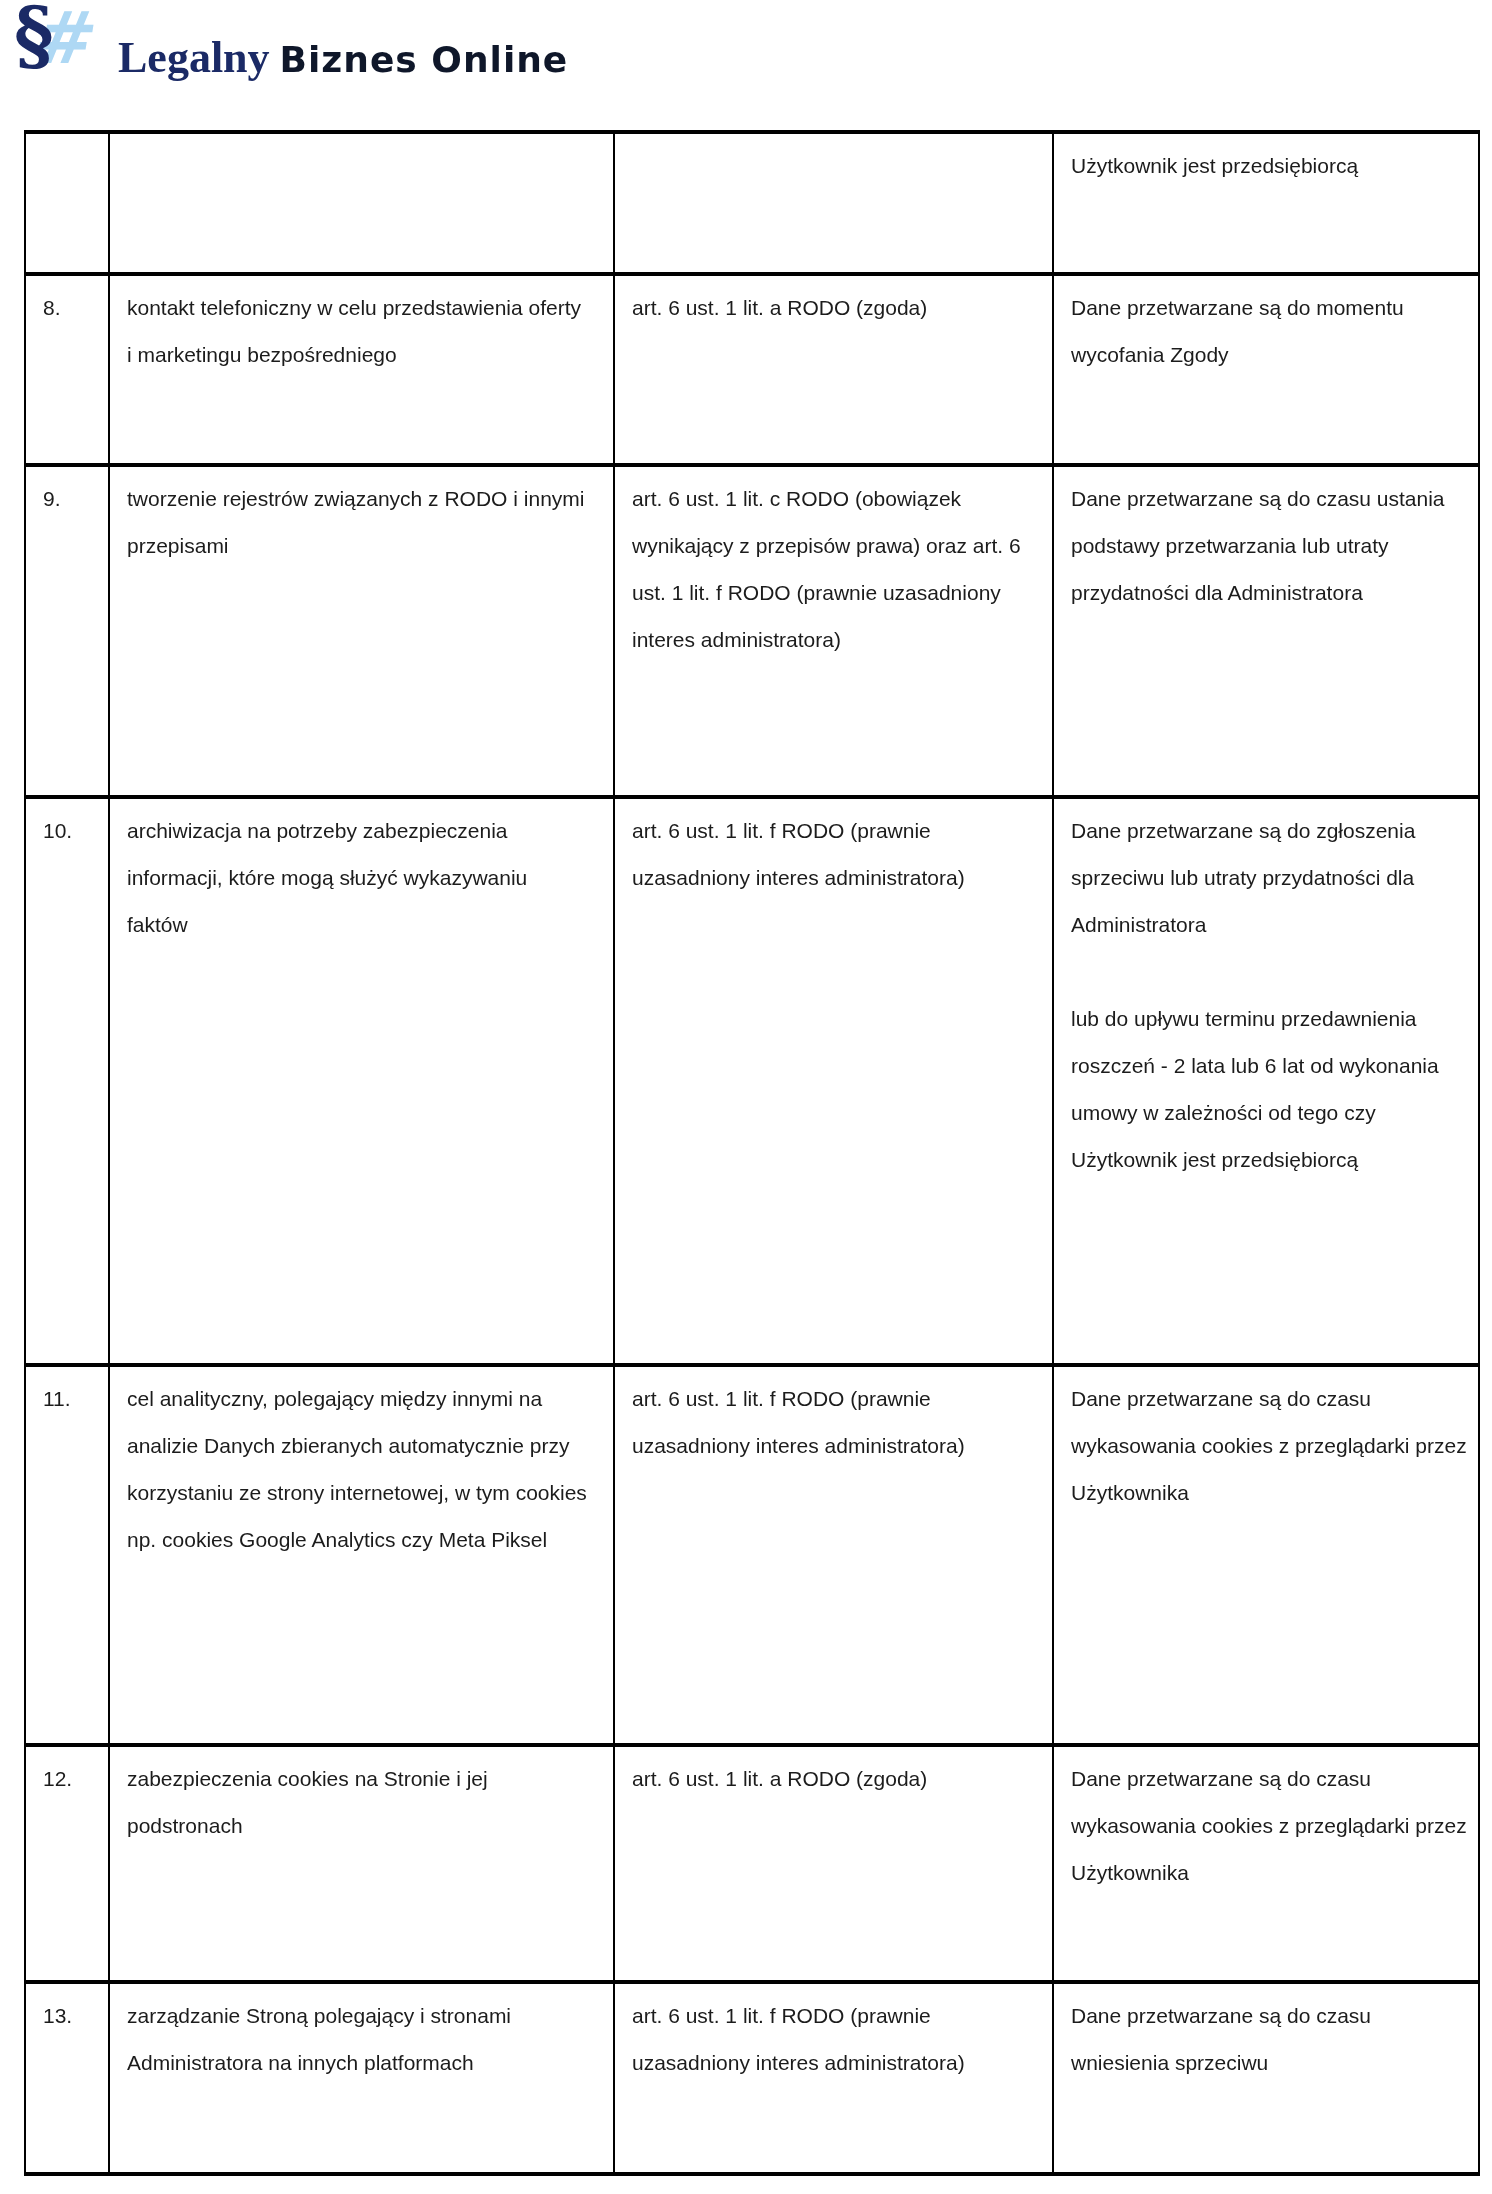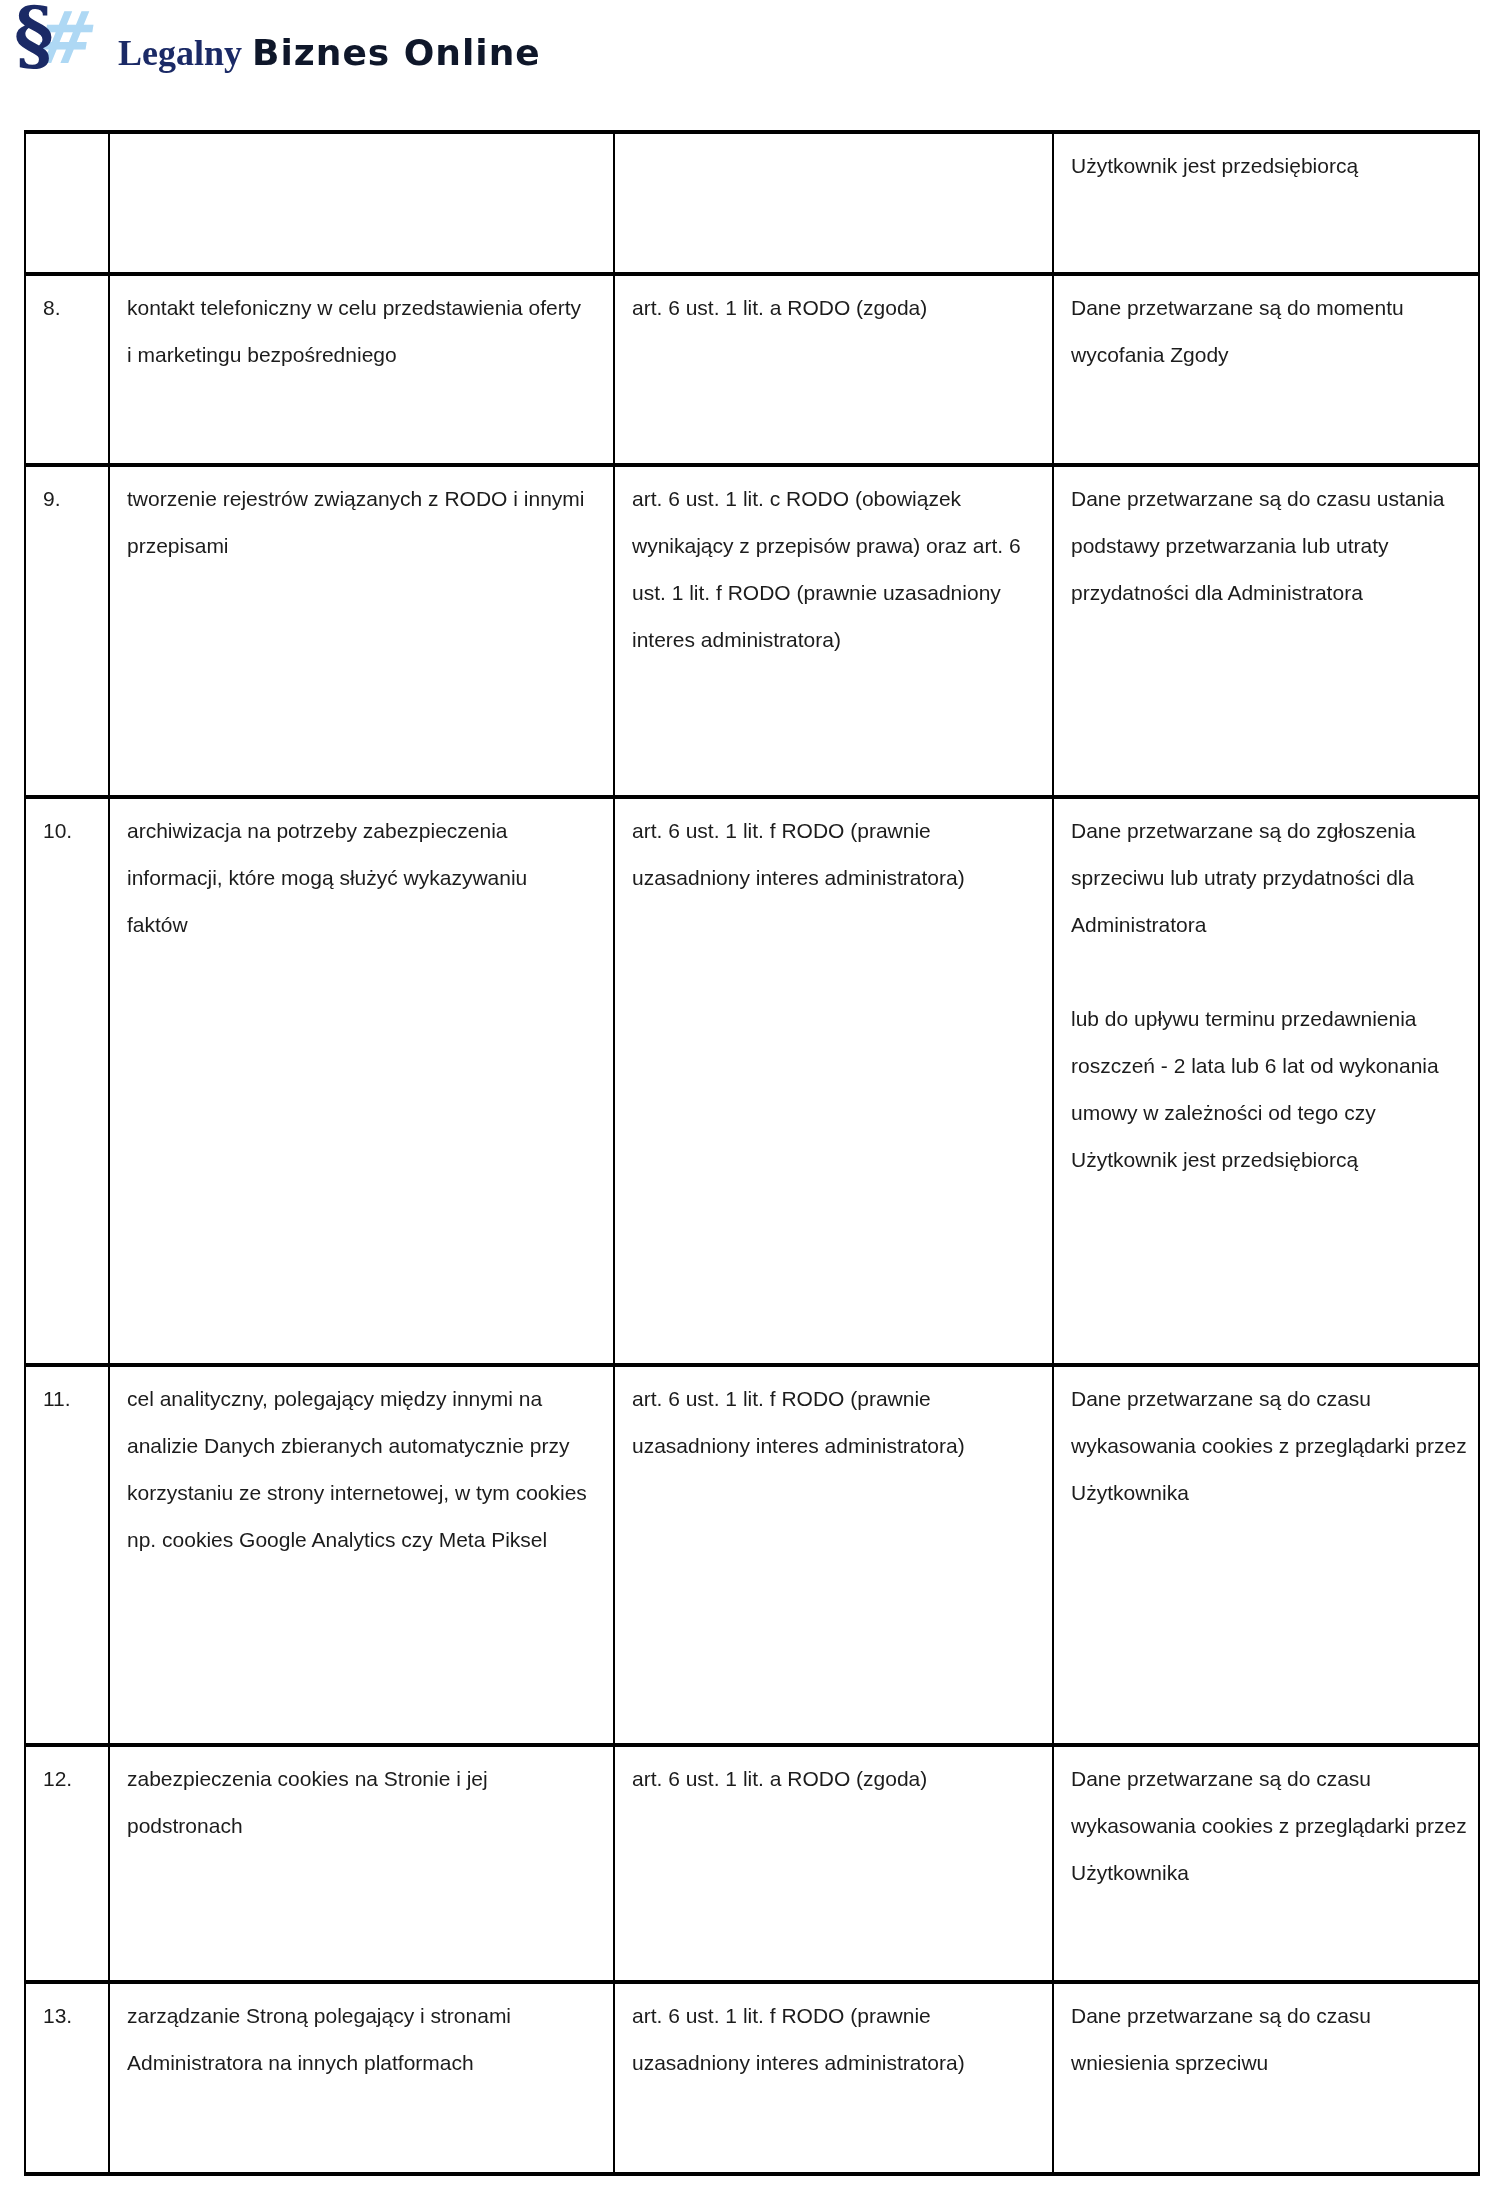--- a/index.html
+++ b/index.html
@@ -18,21 +18,21 @@
     font-family:"DejaVu Sans",sans-serif;font-weight:bold;font-size:72px;line-height:1;
     transform:skewX(-9deg);
   }
   .logo-section{
     position:absolute;left:2px;top:-8px;z-index:2;
     font-family:"DejaVu Serif","Liberation Serif",serif;font-weight:bold;font-size:76px;line-height:1;
   }
   .logo-text{position:absolute;left:106px;top:26px;white-space:nowrap;}
   .logo-name-primary{
     font-family:"Liberation Serif","DejaVu Serif",serif;
-    font-weight:bold;font-size:36px;letter-spacing:0px;text-align:right;
+    font-weight:bold;font-size:44px;letter-spacing:0px;text-align:right;
   }
   .logo-name-secondary{
     font-family:"DejaVu Sans","Liberation Sans",sans-serif;
     font-weight:bold;font-size:36px;margin-left:10px;letter-spacing:1px;
   }
 
   
   table.rodo{
     position:absolute;left:24px;top:130px;width:1454px;
     border-collapse:collapse;table-layout:fixed;

